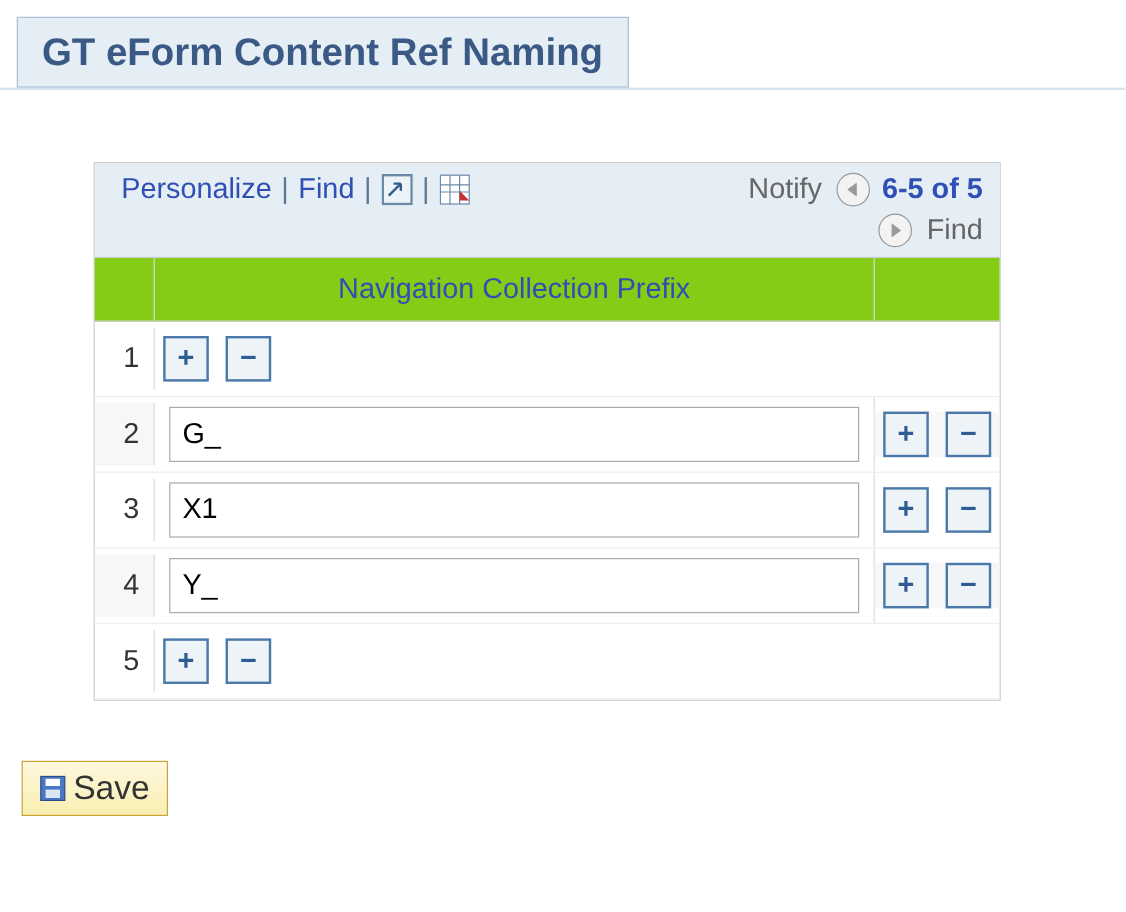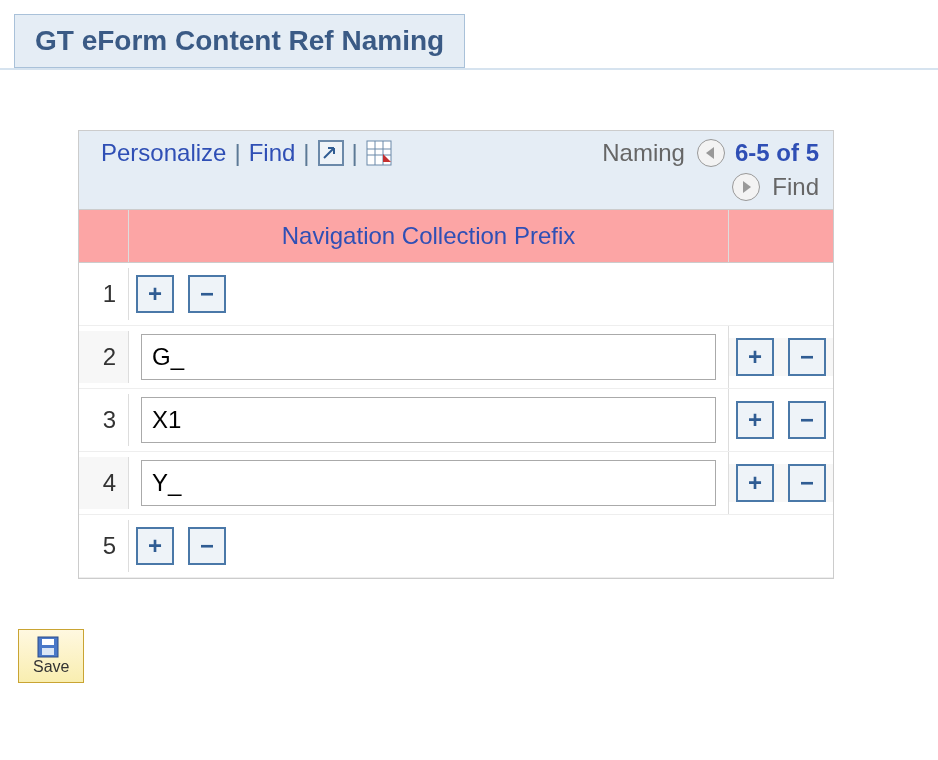--- a/index.html
+++ b/index.html
@@ -14,21 +14,21 @@
     padding: 14px 14px 0 14px;
     border-bottom: 2px solid #d6e3ef;
   }
   .active-tab {
     display: inline-block;
     background: #e5edf5;
     border: 1px solid #a9c1d9;
     color: #3a5a85;
     padding: 10px 20px;
     font-weight: bold;
-    font-size: 28px;
+    font-size: 32px;
   }
   .grid-wrap {
     margin: 60px 0 0 78px;
     width: 754px;
     border: 1px solid #ccc;
   }
   .grid-toolbar {
     background: #e5edf5;
     border-bottom: 1px solid #ccc;
     padding: 8px 14px 8px 22px;
@@ -78,21 +78,21 @@
     justify-content: flex-end;
     align-items: center;
     padding-top: 6px;
   }
   .last-txt {
     color: #666;
     font-size: 24px;
     margin-left: 6px;
   }
   .col-head-row {
-    background: #fca5a5;
+    background: #84cc16;
     border-bottom: 1px solid #ccc;
     display: flex;
   }
   .num-col {
     width: 50px;
     text-align: right;
     padding: 12px 12px 12px 0;
     font-size: 24px;
     color: #333;
     border-right: 1px solid #ddd;
@@ -149,25 +149,24 @@
   .popup-icon svg, .dl-icon svg { display:block; }
   .bottom-bar {
     margin: 50px 0 0 18px;
   }
   .pb-btn {
     display: inline-flex;
     align-items: center;
     background: linear-gradient(#fff8e0,#f9eeb0);
     border: 1px solid #c9a433;
     padding: 6px 14px;
-    font-size: 16px;
+    font-size: 28px;
     color: #333;
     cursor: pointer;
     margin-right: 10px;
-    flex-direction: column;
   }
   .pb-btn svg { margin-right: 6px; }
 </style>
 </head>
 <body>
 
 <div class="tab-bar">
   <div class="active-tab">GT eForm Content Ref Naming</div>
 </div>
 
@@ -190,21 +189,21 @@
         <svg width="26" height="26">
             <rect x="1" y="1" width="24" height="24" fill="#fff" stroke="#6b89a9" stroke-width="1"></rect>
             <line x1="1" y1="9" x2="25" y2="9" stroke="#6b89a9"></line>
             <line x1="1" y1="15" x2="25" y2="15" stroke="#6b89a9"></line>
             <line x1="9" y1="1" x2="9" y2="25" stroke="#6b89a9"></line>
             <line x1="17" y1="1" x2="17" y2="25" stroke="#6b89a9"></line>
             <path d="M17 14 L25 22 L17 22 Z" fill="#c53030"></path>
           </svg>
       </a>
       <span class="spacer"></span>
-      <span class="first-txt">Naming</span>
+      <span class="first-txt">Notify</span>
       <span class="nav-btn">
         <svg width="10" height="12">
             <path d="M8 0 L0 6 L8 12 Z" fill="#999"></path>
           </svg>
       </span>
       <span class="range-txt">6-5 of 5</span>
     </div>
     <div class="row2">
       <span class="nav-btn">
         <svg width="10" height="12">

